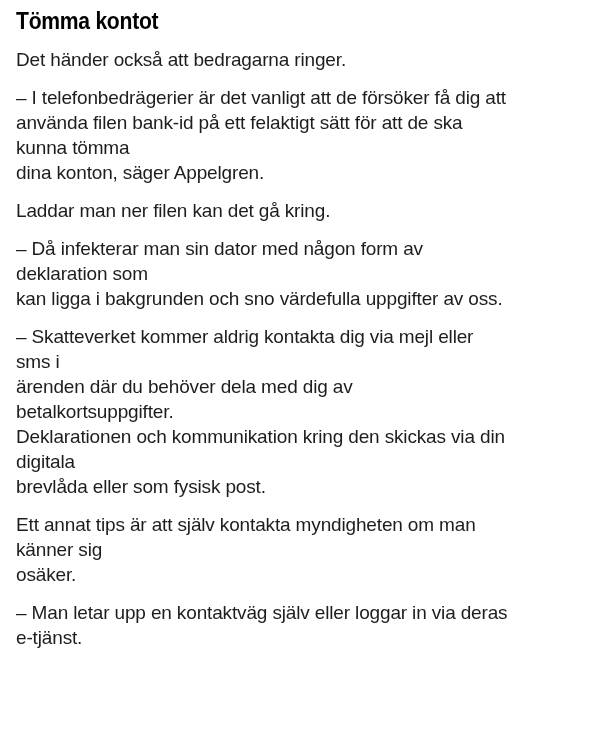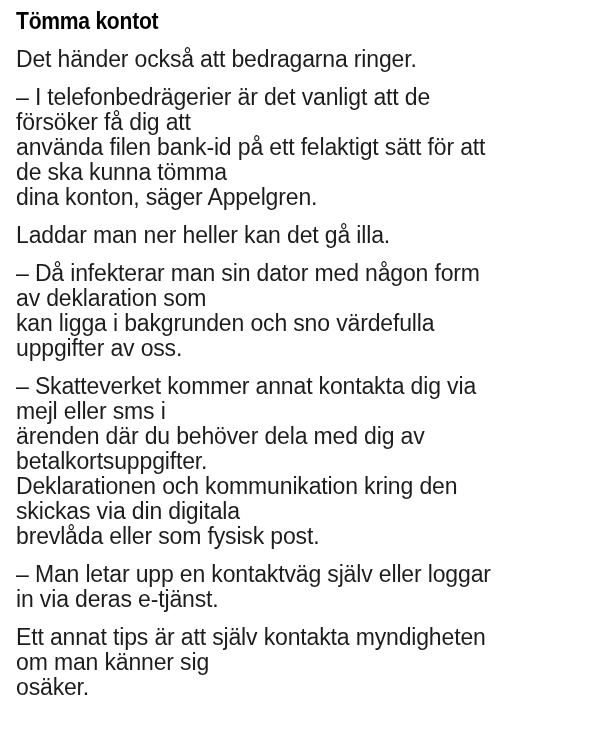--- a/index.html
+++ b/index.html
@@ -32,41 +32,41 @@
   }
   h2.section-heading .hd {
     display: inline-block;
     transform: scaleX(0.88);
     transform-origin: 0 60%;
     letter-spacing: -0.3px;
     white-space: nowrap;
   }
   p.paragraph {
     margin: 0 0 13px 0;
-    font-size: 23px;
+    font-size: 19px;
     line-height: 25px;
     letter-spacing: -0.15px;
     white-space: pre-line;
     max-width: 589px;
   }
 </style>
 </head>
 <body>
 
 <div class="page">
   <div class="article">
       <h2 class="section-heading"><span class="hd">Tömma kontot</span></h2>
       <p class="paragraph">Det händer också att bedragarna ringer.</p>
       <p class="paragraph">– I telefonbedrägerier är det vanligt att de försöker få dig att
 använda filen bank-id på ett felaktigt sätt för att de ska kunna tömma
 dina konton, säger Appelgren.</p>
-      <p class="paragraph">Laddar man ner heller kan det gå illa.</p>
+      <p class="paragraph">Laddar man ner filen kan det gå kring.</p>
       <p class="paragraph">– Då infekterar man sin dator med någon form av deklaration som
 kan ligga i bakgrunden och sno värdefulla uppgifter av oss.</p>
-      <p class="paragraph">– Skatteverket kommer annat kontakta dig via mejl eller sms i
+      <p class="paragraph">– Skatteverket kommer aldrig kontakta dig via mejl eller sms i
 ärenden där du behöver dela med dig av betalkortsuppgifter.
 Deklarationen och kommunikation kring den skickas via din digitala
 brevlåda eller som fysisk post.</p>
-      <p class="paragraph">– Man letar upp en kontaktväg själv eller loggar in via deras e-tjänst.</p>
       <p class="paragraph">Ett annat tips är att själv kontakta myndigheten om man känner sig
 osäker.</p>
+      <p class="paragraph">– Man letar upp en kontaktväg själv eller loggar in via deras e-tjänst.</p>
     </div>
 </div>
 
 </body></html>

